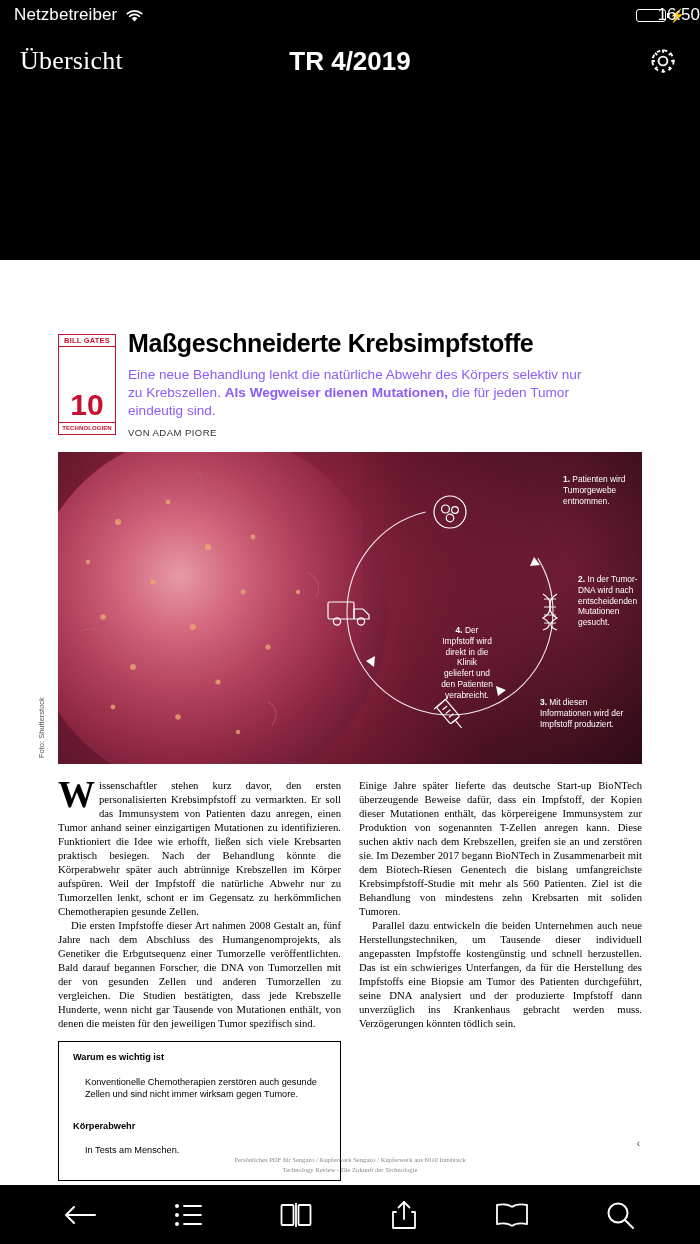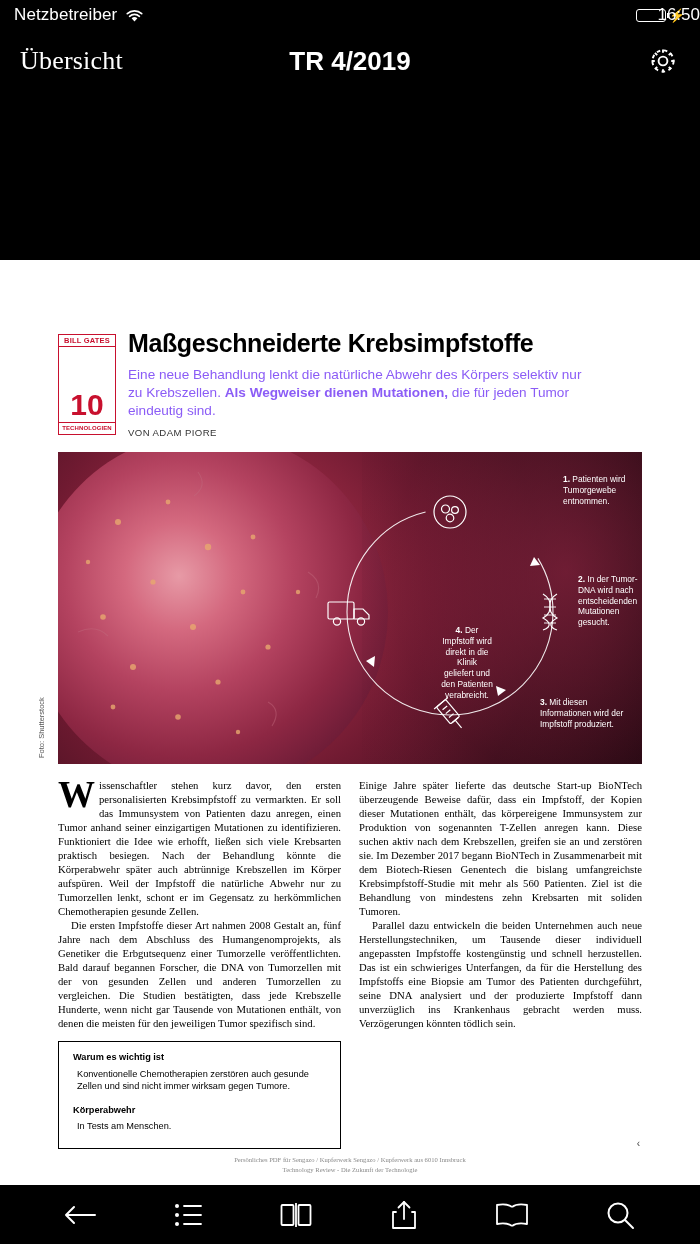--- a/index.html
+++ b/index.html
@@ -266,21 +266,21 @@
     font-family: "Liberation Sans", sans-serif;
     font-size: 9.2px;
     line-height: 1.33;
     text-align: left;
   }
   .infobox h4 {
     margin: 0 0 3px 0;
     font-size: 9.2px;
     font-weight: 700;
   }
-  .infobox p { margin: 4px; text-indent: 0; }
+  .infobox p { margin: 12px; text-indent: 0; }
   .infobox .sp { height: 8px; }
 
   .footer-note {
     position: absolute;
     left: 0; right: 0;
     bottom: 10px;
     text-align: center;
     font-size: 6.6px;
     color: #8a8a8a;
     font-family: "Liberation Serif", serif;

